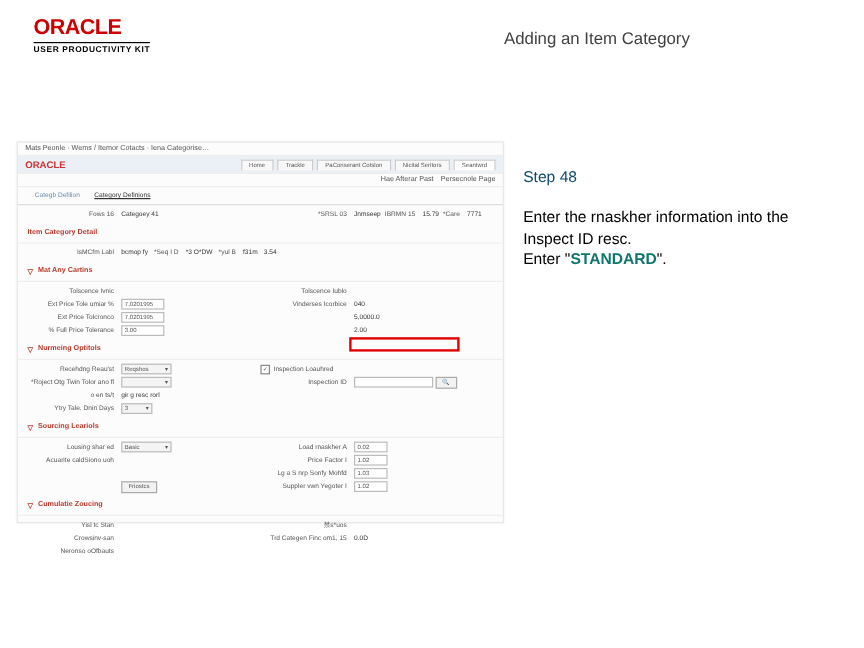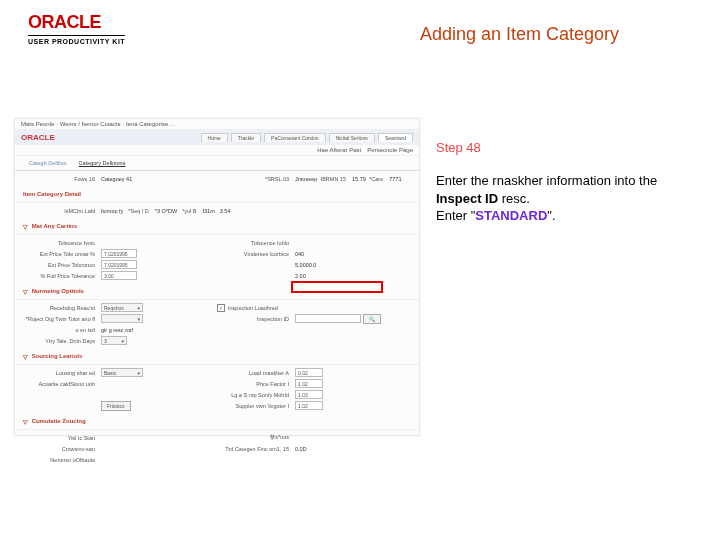--- a/index.html
+++ b/index.html
@@ -1,23 +1,23 @@
 <!DOCTYPE html>
 <html><head>
 <meta charset="utf-8">
 <style>
   body{margin:0;background:#fff;font-family:Arial,Helvetica,sans-serif;color:#333;width:720px;height:540px;position:relative}
   .logo-area{position:absolute;top:12px;left:28px}
   .logo-area .oracle{font-weight:bold;color:#c00;font-size:18px;letter-spacing:-0.5px}
   .logo-area .upk{font-size:7px;font-weight:bold;color:#000;letter-spacing:0.5px;border-top:1px solid #000;padding-top:2px;margin-top:2px}
-  .title{position:absolute;top:24px;left:420px;font-size:18px;color:#c2410c}
-  .step{position:absolute;top:140px;left:436px;font-size:13px;color:#ef4444}
+  .title{position:absolute;top:24px;left:420px;font-size:14px;color:#404040}
+  .step{position:absolute;top:140px;left:436px;font-size:13px;color:#0c4a6e}
   .instr{position:absolute;top:172px;left:436px;font-size:13px;color:#000;line-height:1.35;max-width:240px}
-  .instr b{font-weight:bold}
-  .instr .value{color:#6d28d9;font-weight:bold}
+  .instr b{font-weight:normal}
+  .instr .value{color:#0f766e;font-weight:bold}
   .app{position:absolute;top:118px;left:14px;width:404px;height:316px;background:#fcfcfc;border:1px solid #e8e8e8;box-shadow:0 0 2px rgba(0,0,0,0.1);font-size:6px;color:#555}
   .app-row{display:flex;align-items:center;height:14px;border-bottom:1px solid #eee;padding:0 6px}
   .app-row.dark{background:#eaf0f6}
   .app-row.mini{height:10px}
   .app .olg{color:#c33;font-weight:bold;font-size:8px;margin-right:30px}
   .tabs{display:flex;gap:3px;margin-left:auto}
   .tab{border:1px solid #ccc;padding:1px 6px;font-size:5px;border-bottom:none;background:#f8f8f8}
   .tab.sel{background:#fff}
   .sect-h{display:flex;align-items:center;height:12px;padding:2px 8px;color:#b73b2c;font-size:6px;font-weight:bold;border-bottom:1px solid #eee}
   .sect-h .tri{margin-right:4px;font-size:6px}

